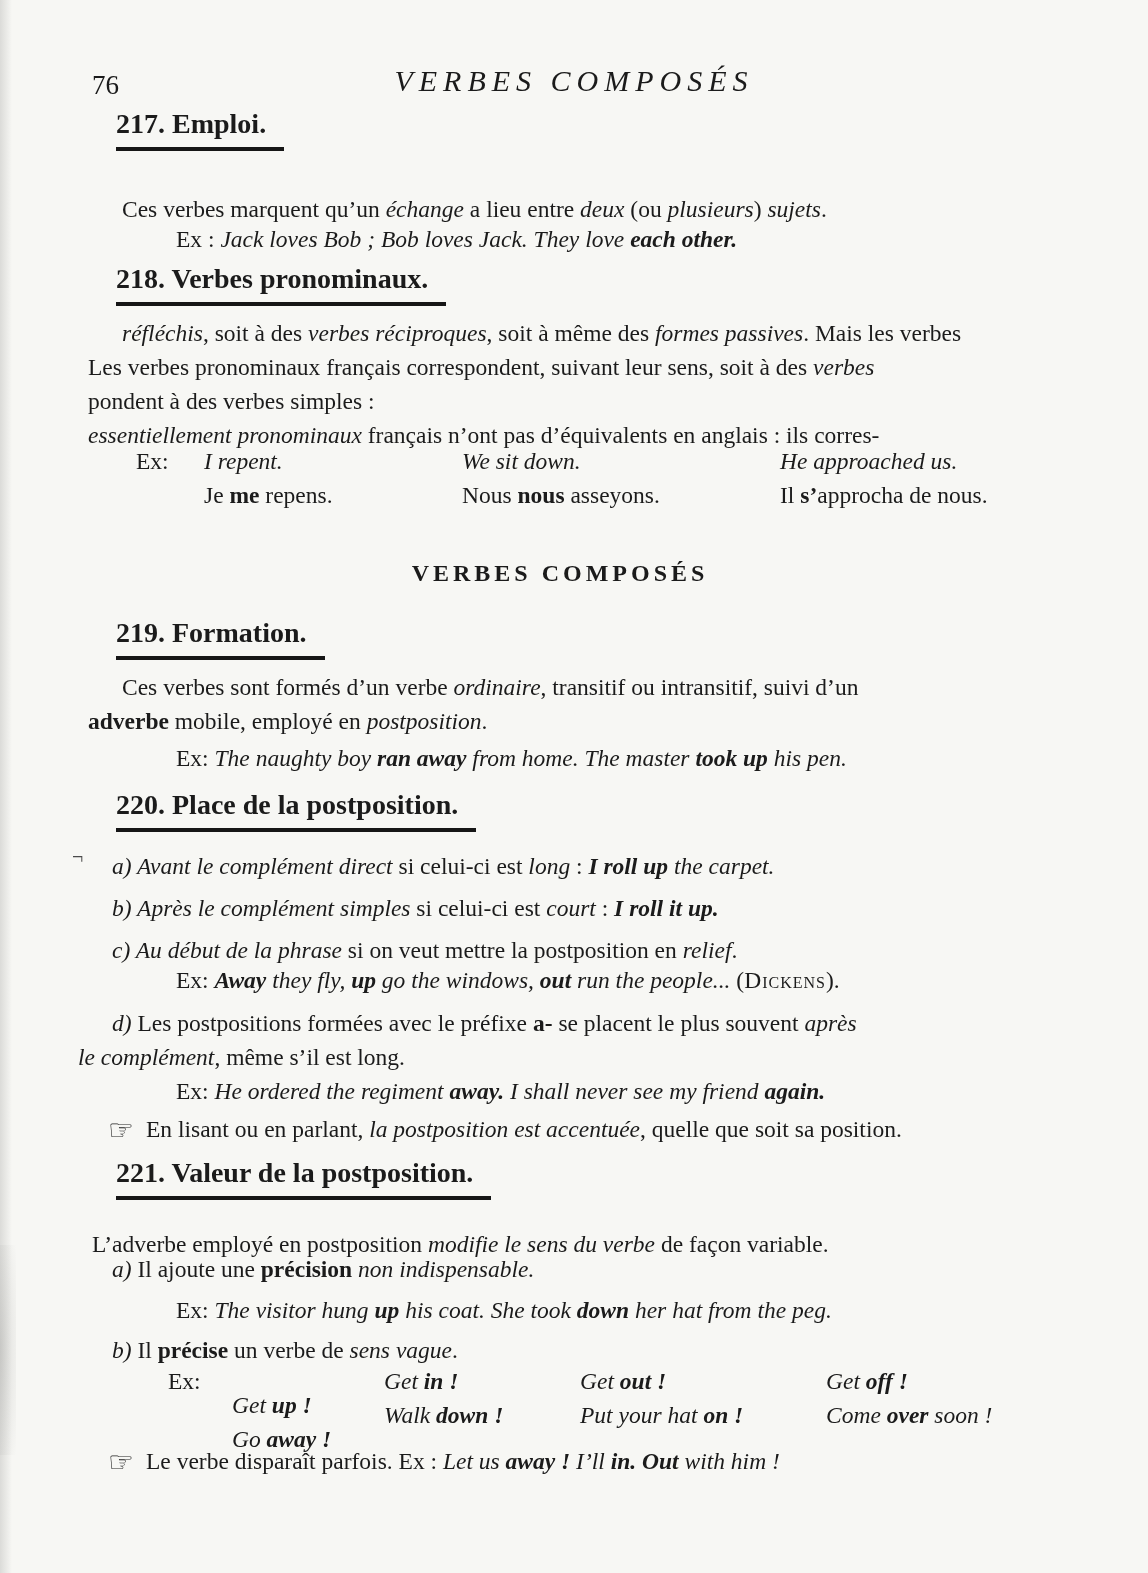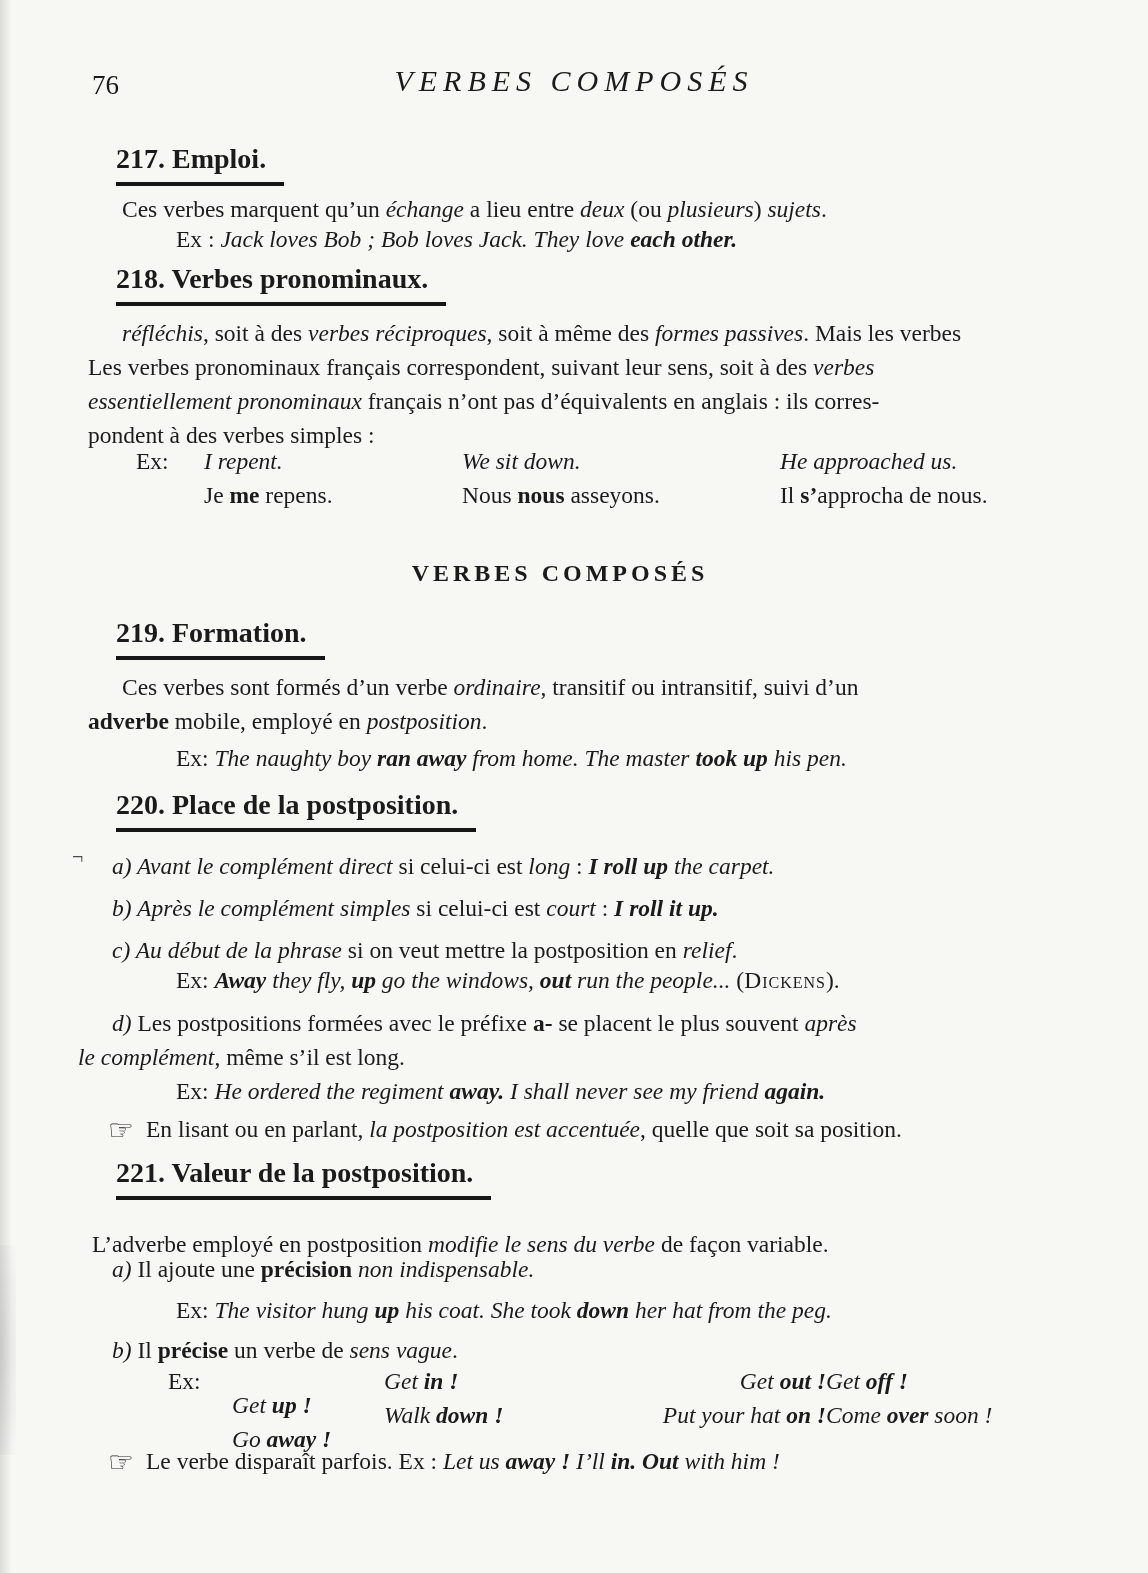--- a/index.html
+++ b/index.html
@@ -49,27 +49,27 @@
   .note{padding-left:108px;}
   .hand{font-size:29px;margin-right:12px;vertical-align:-3px;}
   .columns3{padding-left:136px;display:flex;}
   .columns3 .prefix{display:inline-block;width:68px;flex:none;}
   .columns3 .col1{width:258px;flex:none;}
   .columns3 .col2{width:318px;flex:none;}
   .columns4{padding-left:168px;display:flex;}
   .columns4 .prefix{display:inline-block;width:64px;flex:none;}
   .columns4 .col1{width:152px;flex:none;margin-top:24px;}
   .columns4 .col2{width:196px;flex:none;}
-  .columns4 .col3{width:246px;flex:none;text-align:right;}
+  .columns4 .col3{width:246px;flex:none;}
   .it{font-style:italic;}
   .bd{font-weight:bold;}
   .bi{font-weight:bold;font-style:italic;}
   .sc{font-variant:small-caps;letter-spacing:1px;}
 
-  .b1{top:144px}.b2{top:192px}.b3{top:222px}.b4{top:264px}.b5{top:316px}
+  .b1{top:109px}.b2{top:192px}.b3{top:222px}.b4{top:264px}.b5{top:316px}
   .b6{top:444px}.b7{top:556px}.b8{top:618px}.b9{top:670px}.b10{top:741px}
   .b11{top:790px}.b12{top:849px}.b13{top:891px}.b14{top:933px}.b15{top:963px}
   .b16{top:1006px}.b17{top:1074px}.b18{top:1112px}.b19{top:1158px}.b20{top:1211px}
   .b21{top:1252px}.b22{top:1293px}.b23{top:1333px}.b24{top:1364px}.b25{top:1444px}
 </style>
 </head>
 <body>
 
 <div class="page">
   <div class="edge-streak"></div>
@@ -85,22 +85,22 @@
   <main id="page-body">
       <div class="blk heading b1"><span class="h-text"><span>217. Emploi.</span></span></div>
       <div class="blk para b2">
         <div class="ln"><span>Ces verbes marquent qu’un </span><span class="it">échange</span><span> a lieu entre </span><span class="it">deux</span><span> (ou </span><span class="it">plusieurs</span><span>) </span><span class="it">sujets</span><span>.</span></div>
       </div>
       <div class="blk example b3"><span>Ex : </span><span class="it">Jack loves Bob ; Bob loves Jack. They love </span><span class="bi">each other.</span></div>
       <div class="blk heading b4"><span class="h-text"><span>218. Verbes pronominaux.</span></span></div>
       <div class="blk para b5">
         <div class="ln"><span class="it">réfléchis</span><span>, soit à des </span><span class="it">verbes réciproques</span><span>, soit à même des </span><span class="it">formes passives</span><span>. Mais les verbes</span></div>
         <div class="ln"><span>Les verbes pronominaux français correspondent, suivant leur sens, soit à des </span><span class="it">verbes</span></div>
+        <div class="ln"><span>pondent à des verbes simples :</span></div>
         <div class="ln"><span class="it">essentiellement pronominaux</span><span> français n’ont pas d’équivalents en anglais : ils corres-</span></div>
-        <div class="ln"><span>pondent à des verbes simples :</span></div>
       </div>
       <div class="blk columns3 b6">
         <span class="prefix"><span>Ex: </span></span>
         <div class="col col1">
           <div class="cln"><span class="it">I repent.</span></div>
           <div class="cln"><span>Je </span><span class="bd">me</span><span> repens.</span></div>
         </div>
         <div class="col col2">
           <div class="cln"><span class="it">We sit down.</span></div>
           <div class="cln"><span>Nous </span><span class="bd">nous</span><span> asseyons.</span></div>

